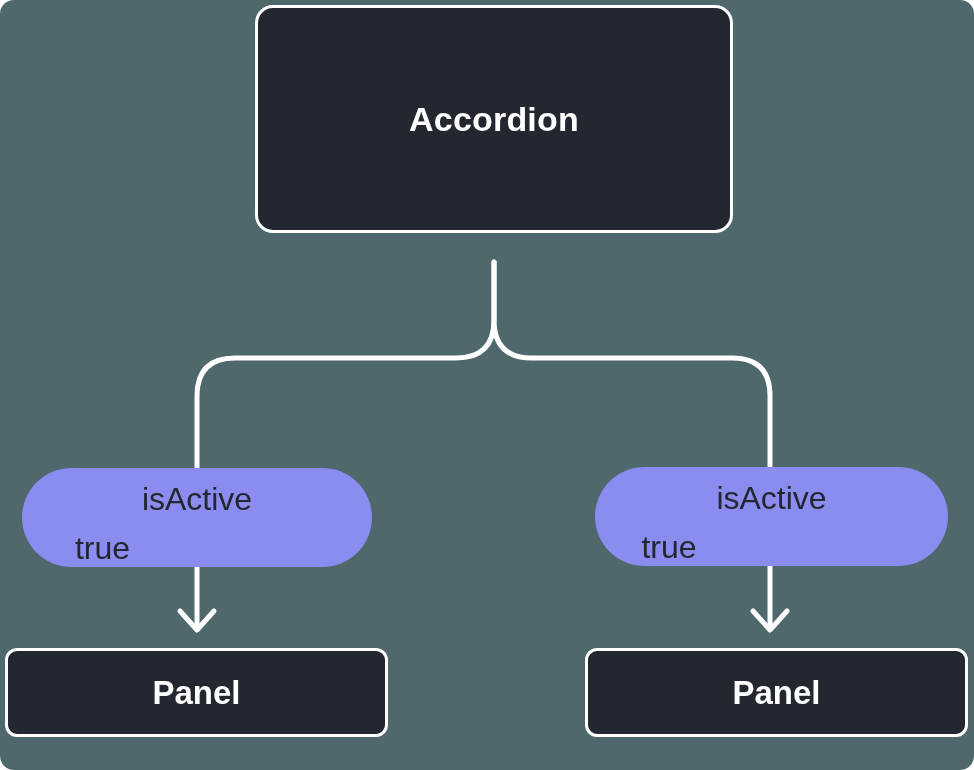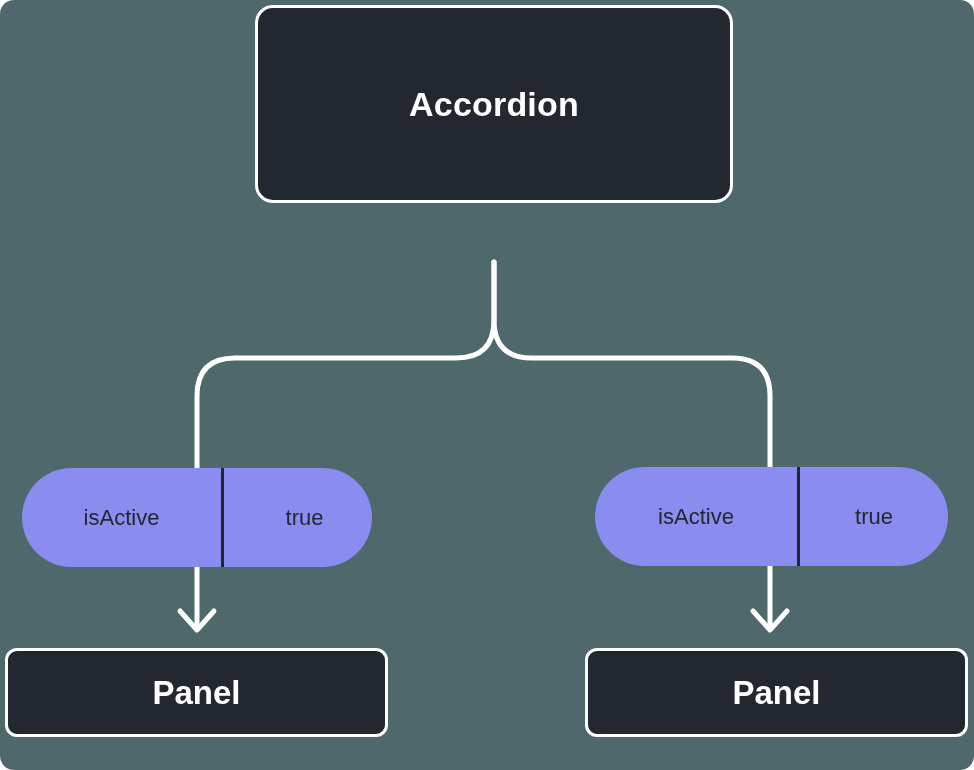--- a/index.html
+++ b/index.html
@@ -31,21 +31,21 @@
     stroke:var(--line-white,#fff);
     stroke-width:5;
     stroke-linecap:round;
     stroke-linejoin:round;
   }
 
   
   .root-node{
     position:absolute;
     left:255px;top:5px;
-    width:478px;height:198px;
+    width:478px;height:228px;
     background:var(--node-dark,#23272F);
     border:3px solid var(--line-white,#fff);
     border-radius:18px;
     display:flex;
     flex-direction:row;
     align-items:center;
     justify-content:center;
     gap:26px;
   }
   .root-title{
@@ -75,21 +75,22 @@
   
   .state-pill{
     position:absolute;
     height:99px;
     background:var(--accent-purple,#8B8CEF);
     border-radius:50px;
     display:flex;
     align-items:stretch;
     overflow:hidden;
     color:var(--node-dark,#23272F);
-    font-size:22px;
+    font-size:32px;
+    flex-direction:column;
   }
   .state-pill .seg{
     display:flex;
     align-items:center;
     justify-content:center;
   }
   .state-pill .seg.name{flex:1;}
   .state-pill .divider{width:3px;background:var(--node-dark,#23272F);}
   .state-pill.left{left:22px;top:468px;width:350px;}
   .state-pill.left .seg.value{width:135px;margin-left:13px;}

